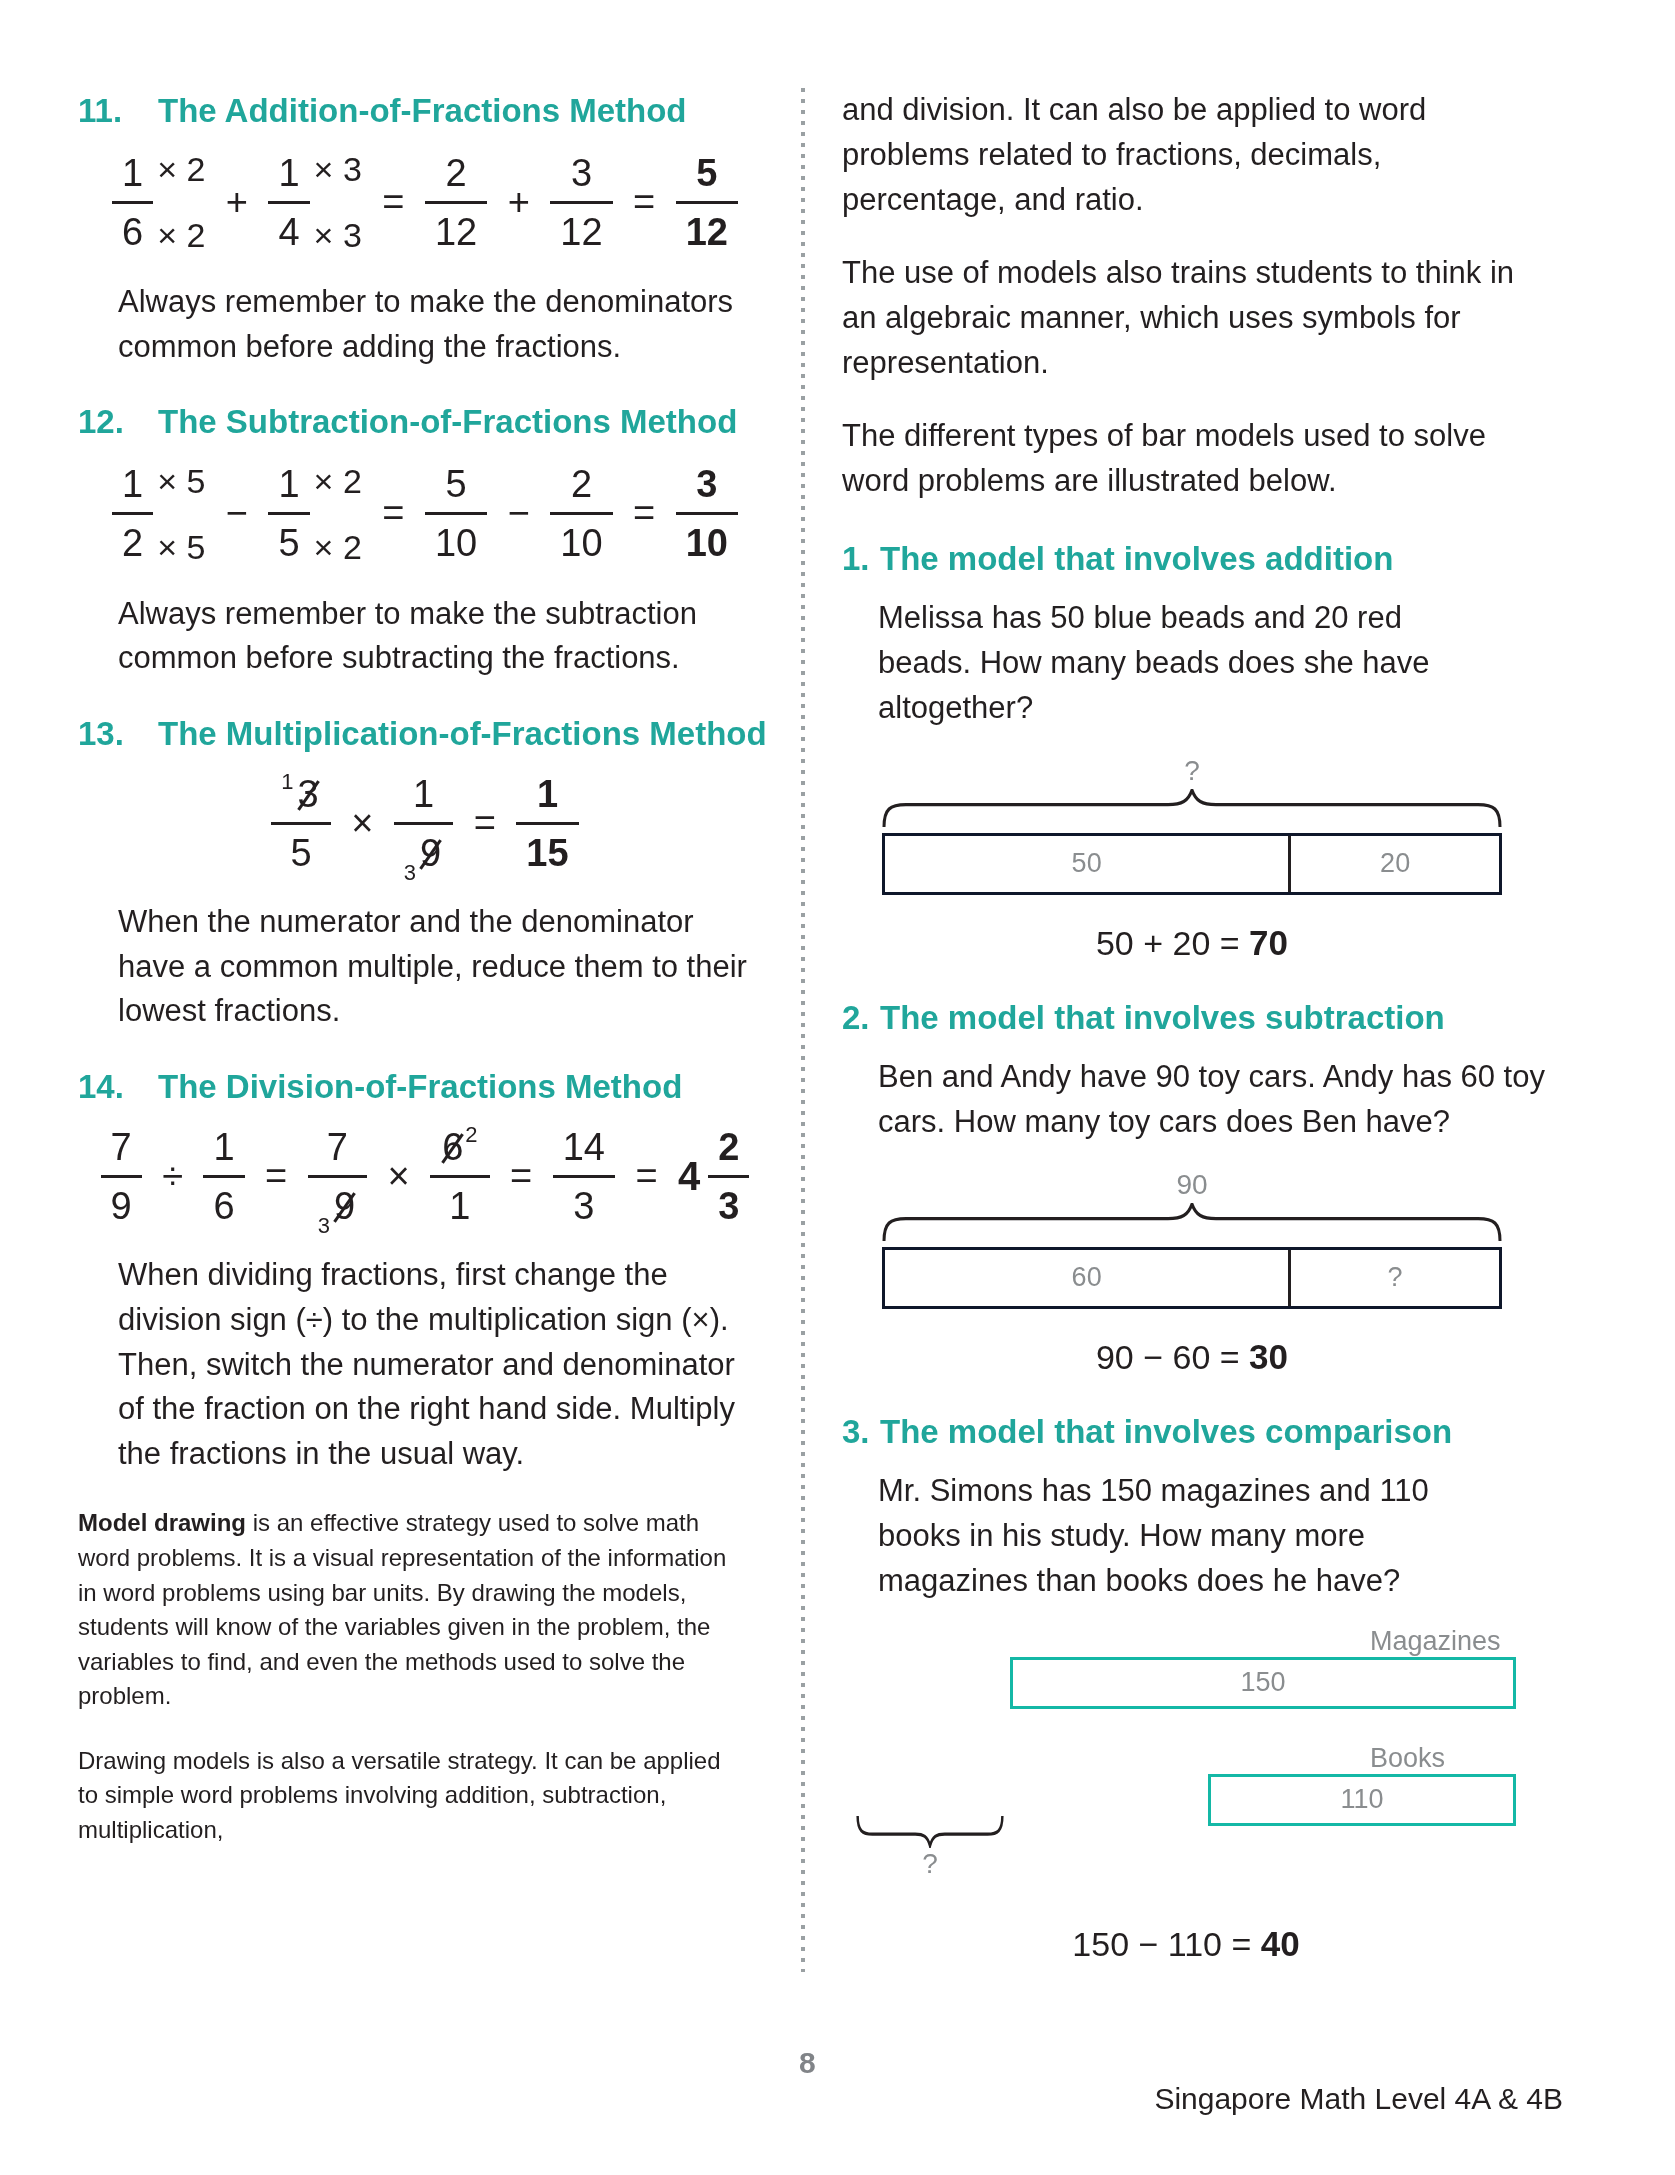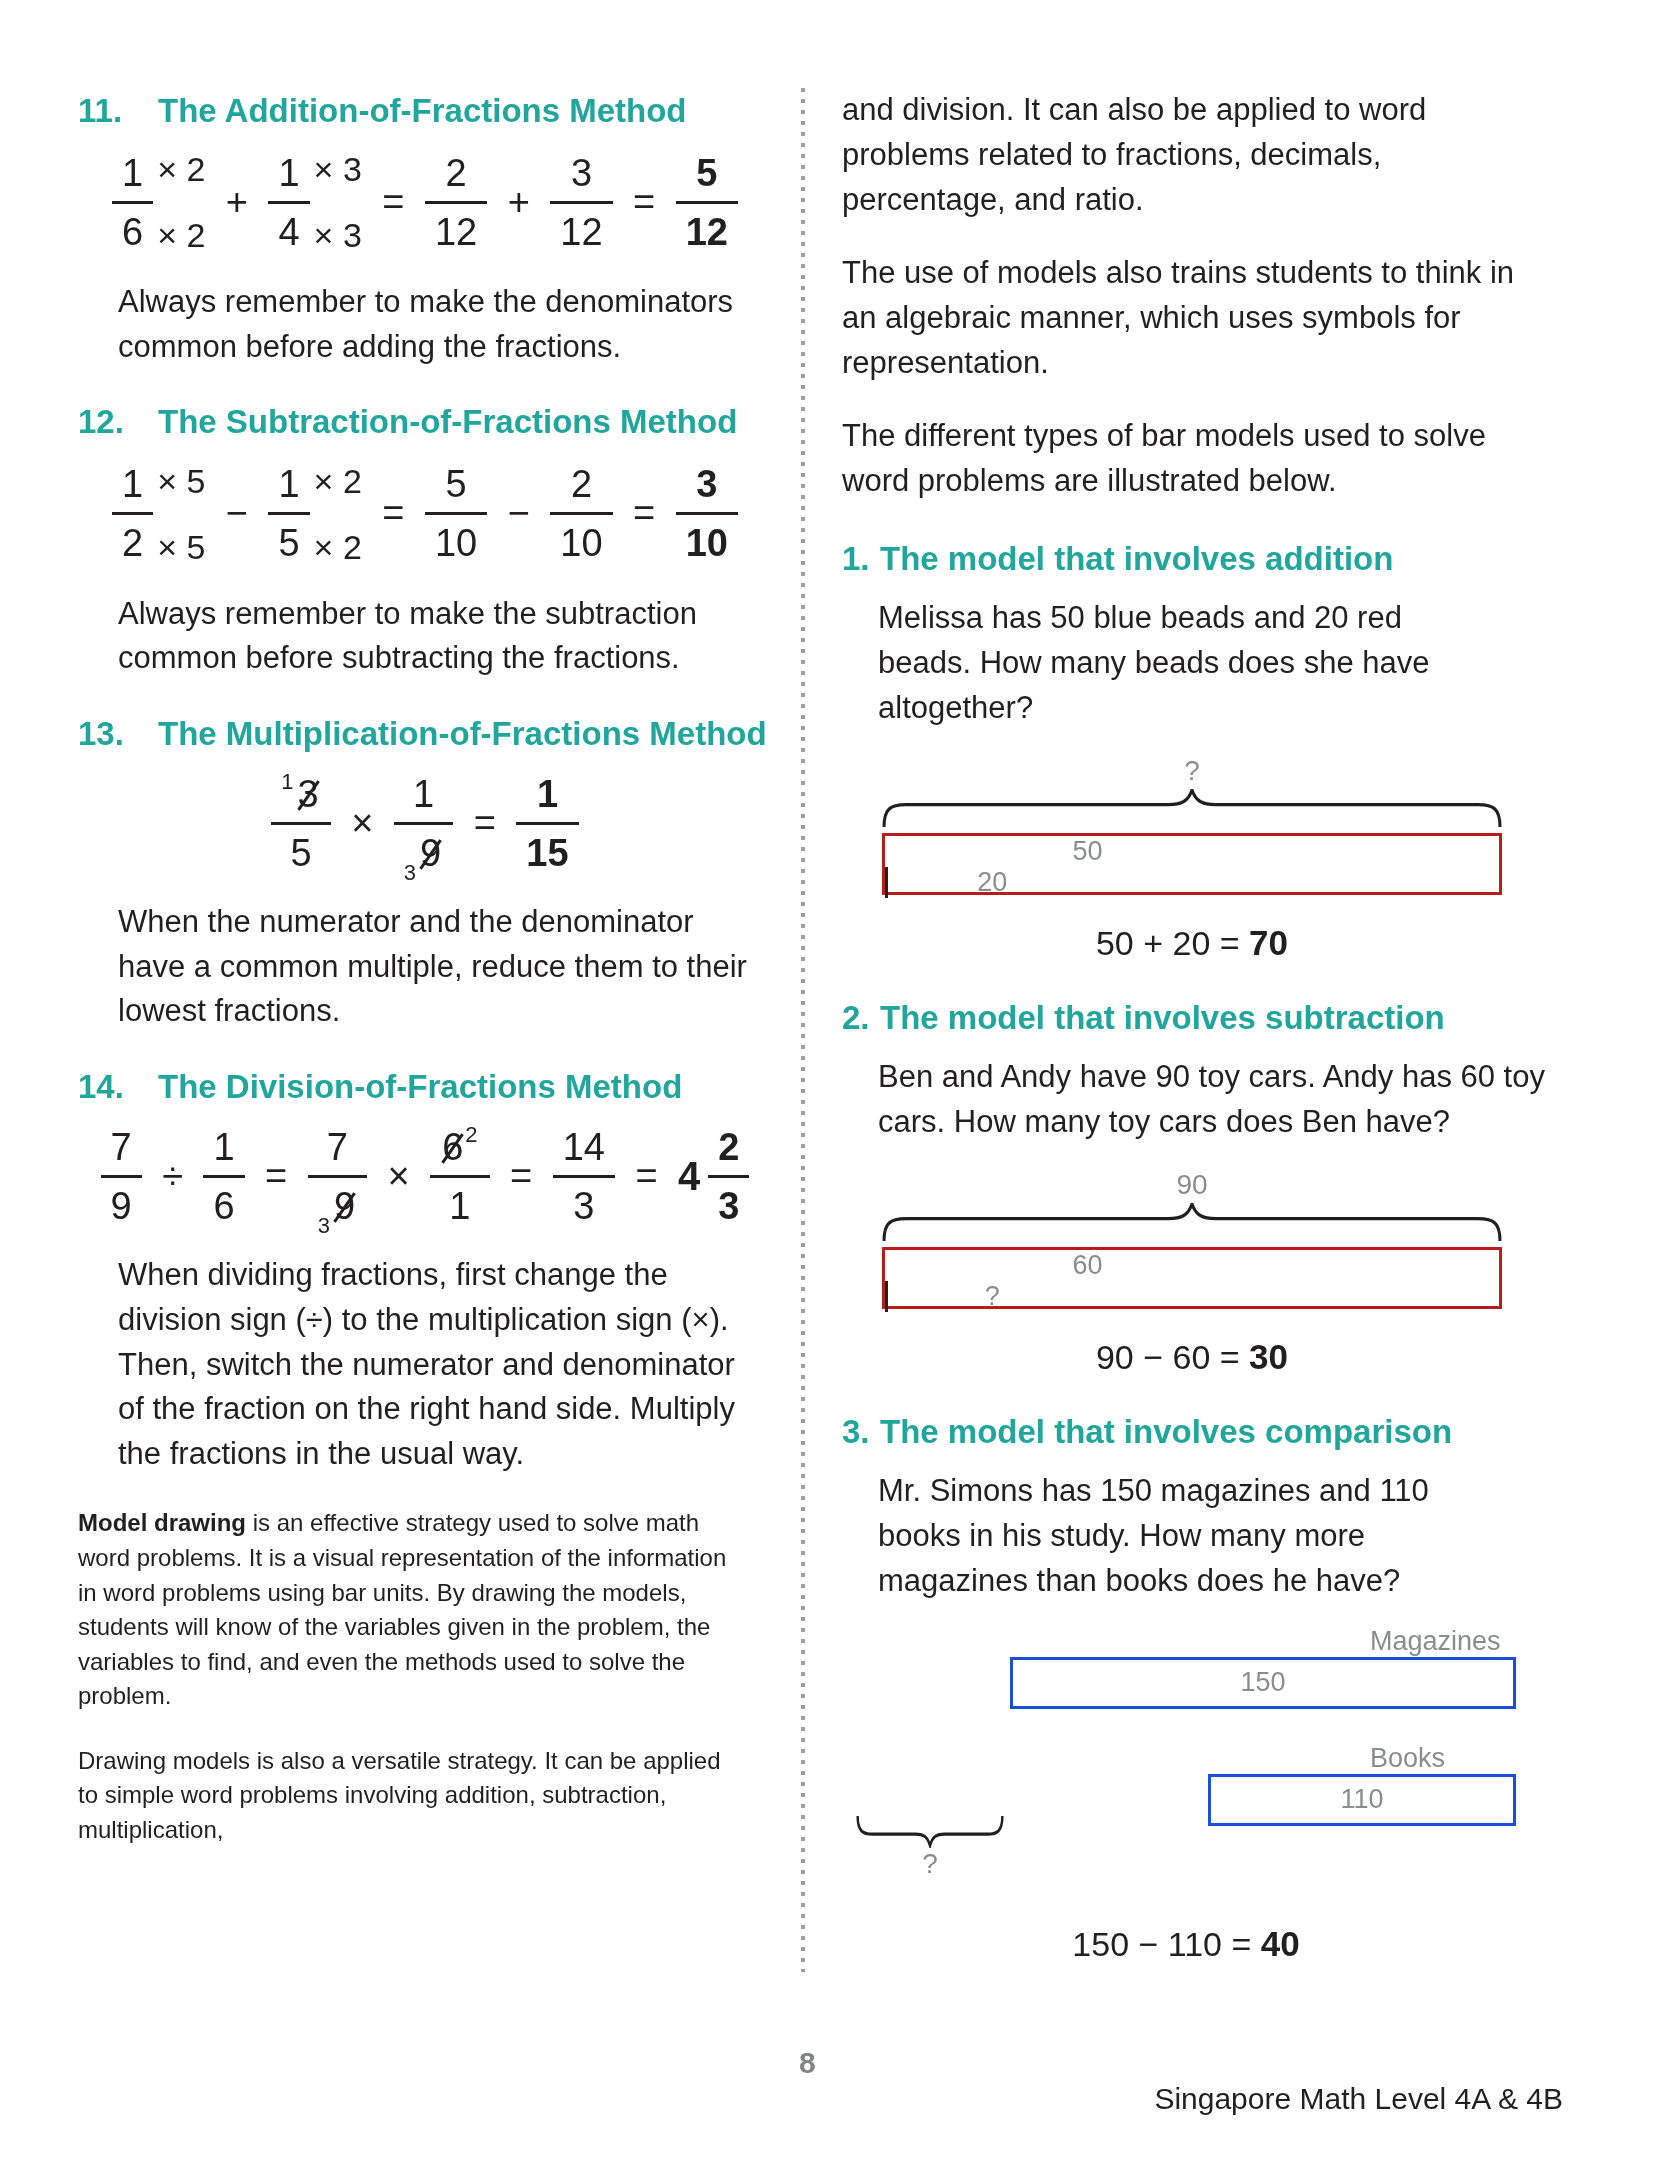--- a/index.html
+++ b/index.html
@@ -41,31 +41,31 @@
   .cancel::after{content:"";position:absolute;left:-5px;top:50%;width:calc(100% + 10px);height:0;
                  border-top:3px solid #231f20;transform:rotate(-55deg);}
   .presup{font-size:22px;position:relative;top:-18px;margin-right:2px;}
   .presub{font-size:22px;position:relative;top:14px;margin-right:2px;}
 
   
   .diagram{margin:6px 0 12px 40px;width:620px;}
   .brace-label{text-align:center;color:#8a8d8f;font-size:28px;height:36px;line-height:36px;}
   svg.brace{display:block;width:100%;height:38px;}
   svg.brace path,svg.ubrace path{fill:none;stroke:#231f20;stroke-width:3;stroke-linecap:round;}
-  .bar{display:flex;height:56px;border:3px solid #b91c1c;margin-top:6px;flex-direction:column;}
+  .bar{display:flex;height:56px;border:3px solid #0f172a;margin-top:6px;}
   .cell{display:flex;align-items:center;justify-content:center;color:#8a8d8f;font-size:27px;}
   .cell+.cell{border-left:3px solid #231f20;}
   .equation{text-align:center;font-size:34px;margin:28px 0 6px;}
   .equation b{font-size:35px;}
 
   
   .compare{margin:14px 0 10px 14px;width:660px;}
   .crow{display:flex;align-items:flex-end;margin-bottom:34px;flex-direction:column;}
   .clabel{width:146px;flex:none;color:#8a8d8f;font-size:27px;}
-  .cbar{height:52px;border:3px solid #1d4ed8;display:flex;align-items:center;justify-content:center;
+  .cbar{height:52px;border:3px solid #14b8a6;display:flex;align-items:center;justify-content:center;
         color:#8a8d8f;font-size:27px;box-sizing:border-box;}
   .cbar.long{width:506px;}
   .cbar.short{width:308px;}
   .diffbrace{width:148px;flex:none;align-self:flex-start;margin-top:-10px;}
   .diffbrace svg{display:block;width:100%;height:32px;}
   .qmark{text-align:center;color:#8a8d8f;font-size:28px;margin-top:0;}
   .cmp-eq{margin-top:44px;}
 
   
   .page-num{position:absolute;left:799px;top:2046px;font-size:30px;font-weight:bold;color:#818488;}

